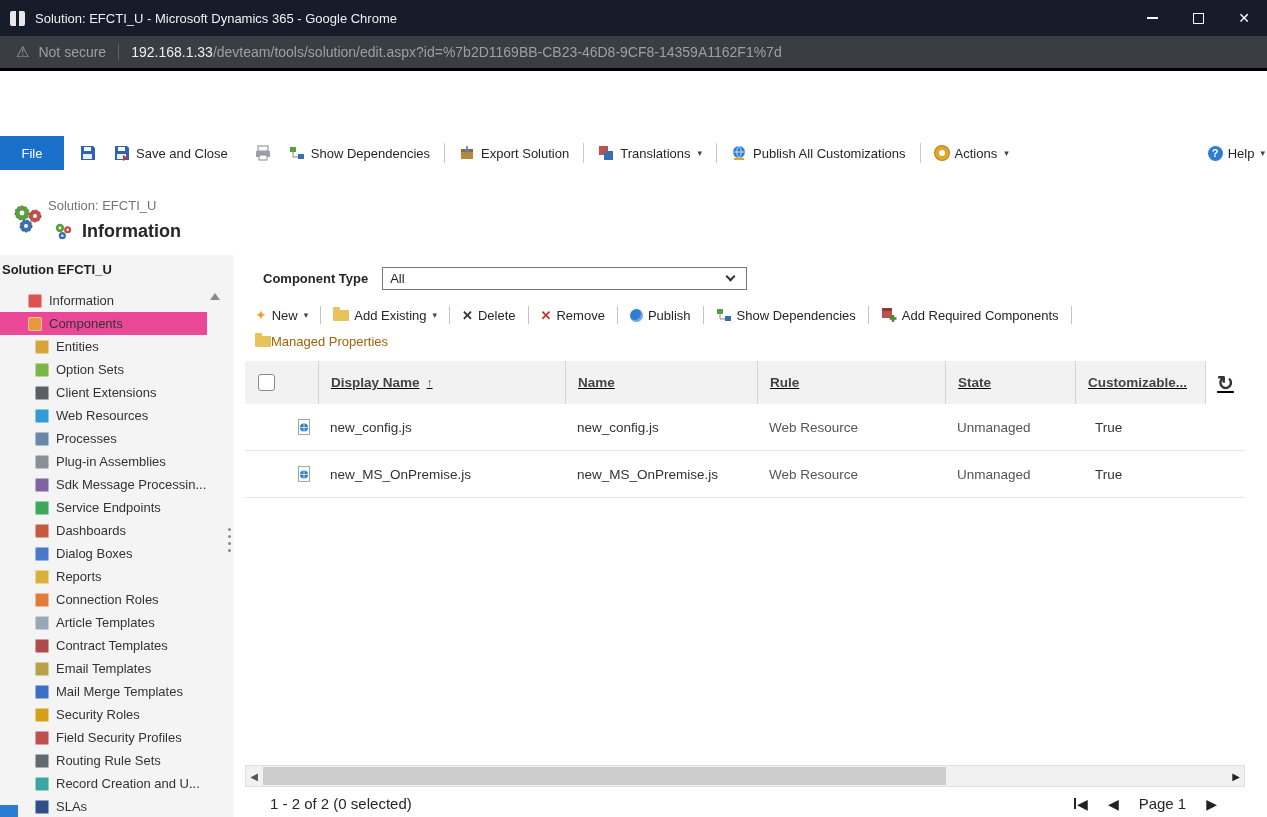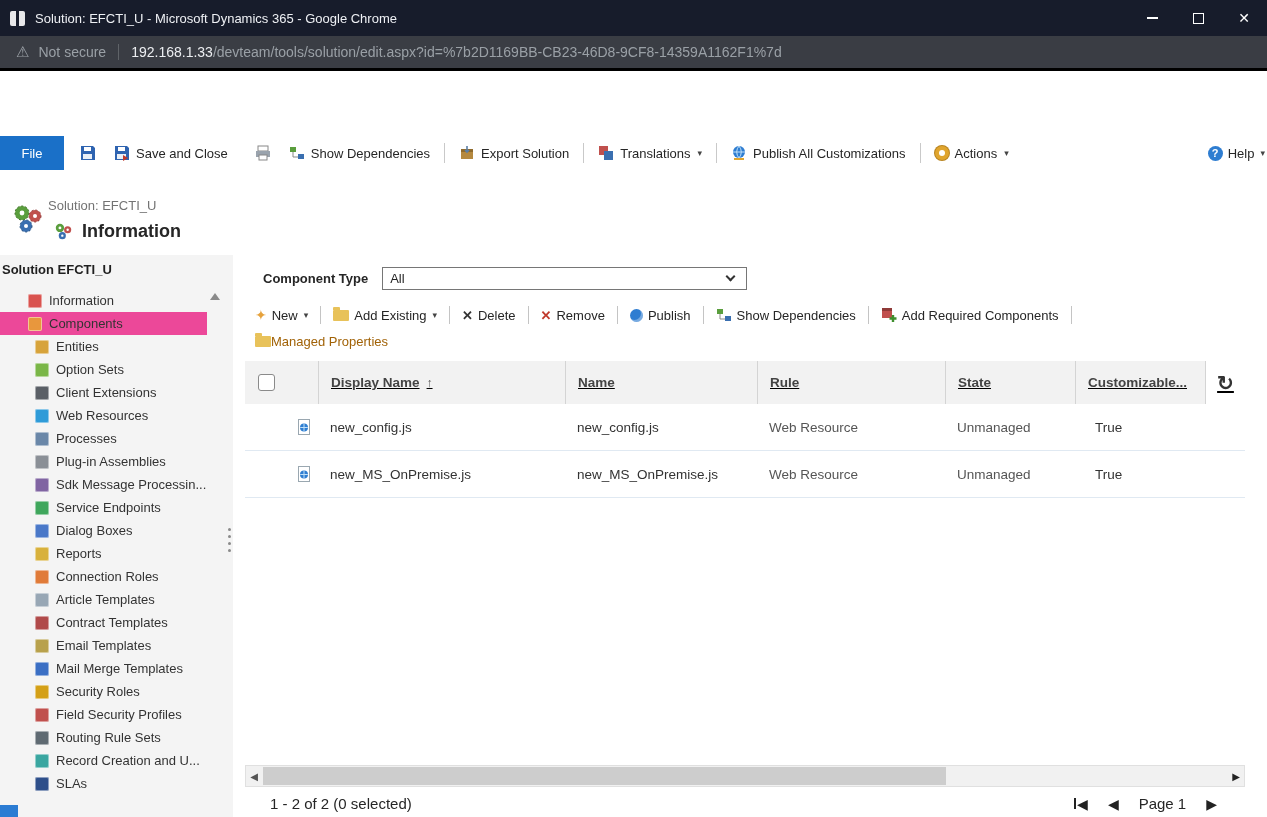--- a/index.html
+++ b/index.html
@@ -323,20 +323,24 @@
     </div>
     <div class="sb-item child">
       <span class="sbico i-sdk"></span>
       <span class="sb-label">Sdk Message Processin...</span>
     </div>
     <div class="sb-item child">
       <span class="sbico i-endpoints"></span>
       <span class="sb-label">Service Endpoints</span>
     </div>
     <div class="sb-item child">
+      <span class="sbico i-dashboards"></span>
+      <span class="sb-label">Dashboards</span>
+    </div>
+    <div class="sb-item child">
       <span class="sbico i-dialog"></span>
       <span class="sb-label">Dialog Boxes</span>
     </div>
     <div class="sb-item child">
       <span class="sbico i-reports"></span>
       <span class="sb-label">Reports</span>
     </div>
     <div class="sb-item child">
       <span class="sbico i-connroles"></span>
       <span class="sb-label">Connection Roles</span>

